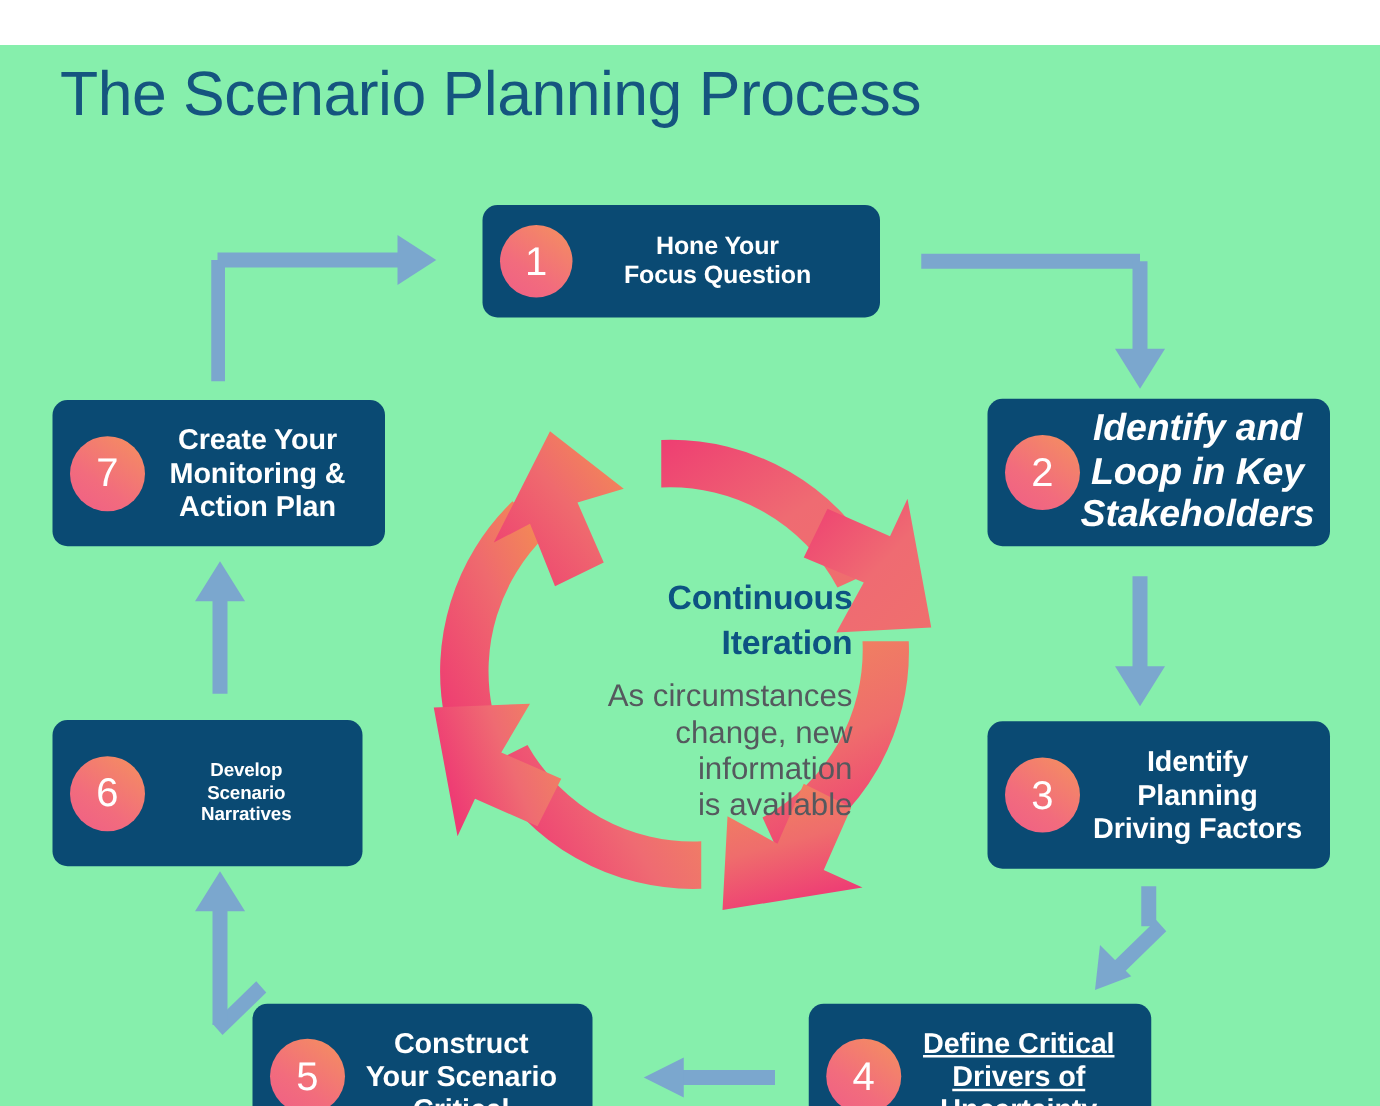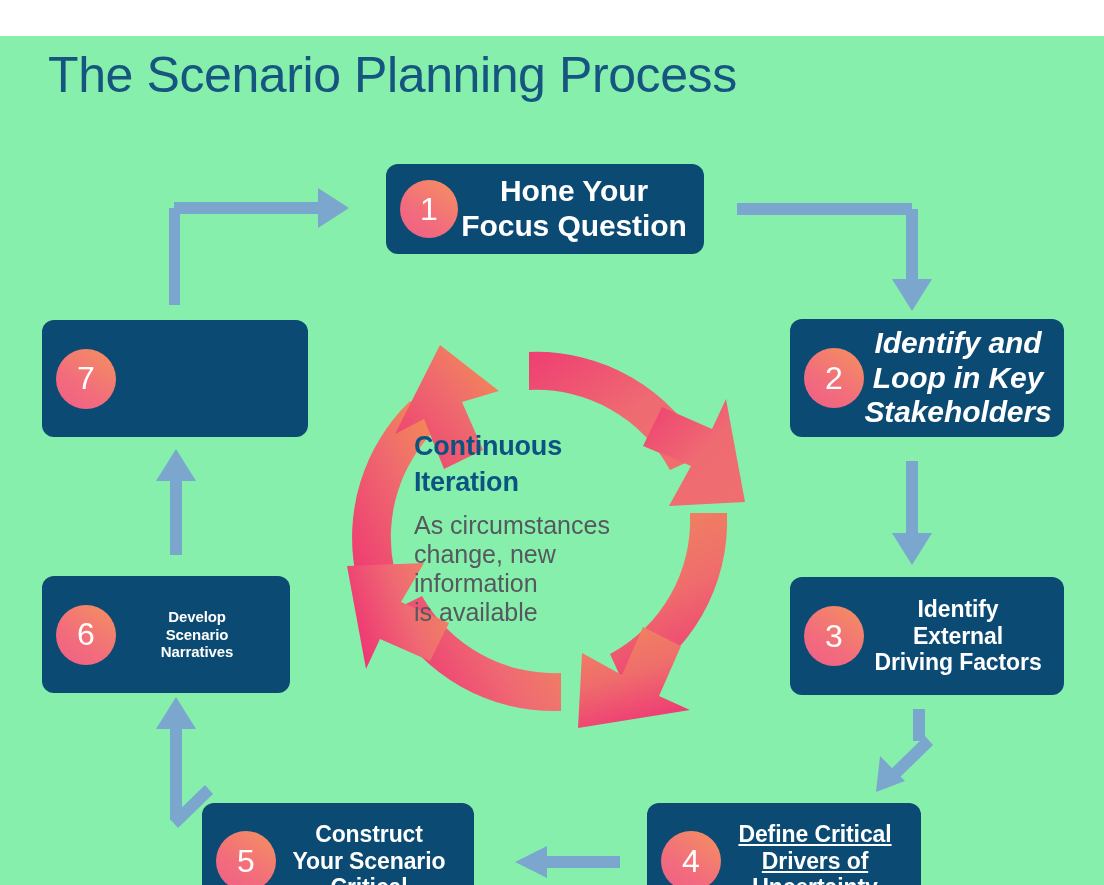--- a/index.html
+++ b/index.html
@@ -61,21 +61,21 @@
     font-weight: bold;
     text-align: center;
     line-height: 1.16;
     letter-spacing: -0.1px;
     padding-right: 2px;
   }
 
   
   #step-1 { left: 386px; top: 128px;  width: 318px; height: 90px;  padding: 0 12px 0 14px; }
   #step-1 .step-badge { width: 58px; height: 58px; font-size: 32px; }
-  #step-1 .step-label { font-size: 30px; }
+  #step-1 .step-label { font-size: 20px; }
 
   #step-2 { left: 790px; top: 283px;  width: 274px; height: 118px; padding: 0 10px 0 14px; }
   #step-2 .step-badge { width: 60px; height: 60px; font-size: 32px; }
   #step-2 .step-label { font-size: 30px; font-style: italic; }
 
   #step-3 { left: 790px; top: 541px;  width: 274px; height: 118px; padding: 0 10px 0 14px; }
   #step-3 .step-badge { width: 60px; height: 60px; font-size: 32px; }
   #step-3 .step-label { font-size: 23px; }
 
   #step-4 { left: 647px; top: 767px;  width: 274px; height: 116px; padding: 0 10px 0 14px; }
@@ -91,23 +91,23 @@
   #step-6 .step-label { font-size: 15px; }
 
   #step-7 { left: 42px;  top: 284px;  width: 266px; height: 117px; padding: 0 10px 0 14px; }
   #step-7 .step-badge { width: 60px; height: 60px; font-size: 32px; }
   #step-7 .step-label { font-size: 23px; }
 
   
   #center-text {
     position: absolute;
     left: 414px;
-    top: 392px;
+    top: 424px;
     width: 268px;
-    text-align: left;
+    text-align: right;
     z-index: 4;
   }
   #center-heading {
     font-size: 27px;
     line-height: 36px;
     font-weight: bold;
     color: #0d5382;
     letter-spacing: -0.2px;
     white-space: pre-line;
   }
@@ -261,21 +261,21 @@
   <div class="step-box" id="step-2">
     <div class="step-badge">2</div>
     <div class="step-label" style="white-space: pre-line;">Identify and
 Loop in Key
 Stakeholders</div>
   </div>
 
   <div class="step-box" id="step-3">
     <div class="step-badge">3</div>
     <div class="step-label" style="white-space: pre-line;">Identify
-External
+Planning
 Driving Factors</div>
   </div>
 
   <div class="step-box" id="step-4">
     <div class="step-badge">4</div>
     <div class="step-label" style="white-space: pre-line; text-decoration: underline;">Define Critical
 Drivers of
 Uncertainty</div>
   </div>
 
@@ -288,20 +288,23 @@
 
   <div class="step-box" id="step-6">
     <div class="step-badge">6</div>
     <div class="step-label" style="white-space: pre-line;">Develop
 Scenario
 Narratives</div>
   </div>
 
   <div class="step-box" id="step-7">
     <div class="step-badge">7</div>
+    <div class="step-label" style="white-space: pre-line;">Create Your
+Monitoring &amp;
+Action Plan</div>
   </div>
 
   <div id="center-text">
     <div id="center-heading">Continuous
 Iteration</div>
     <div id="center-sub">As circumstances
 change, new information
 is available</div>
   </div>
 

